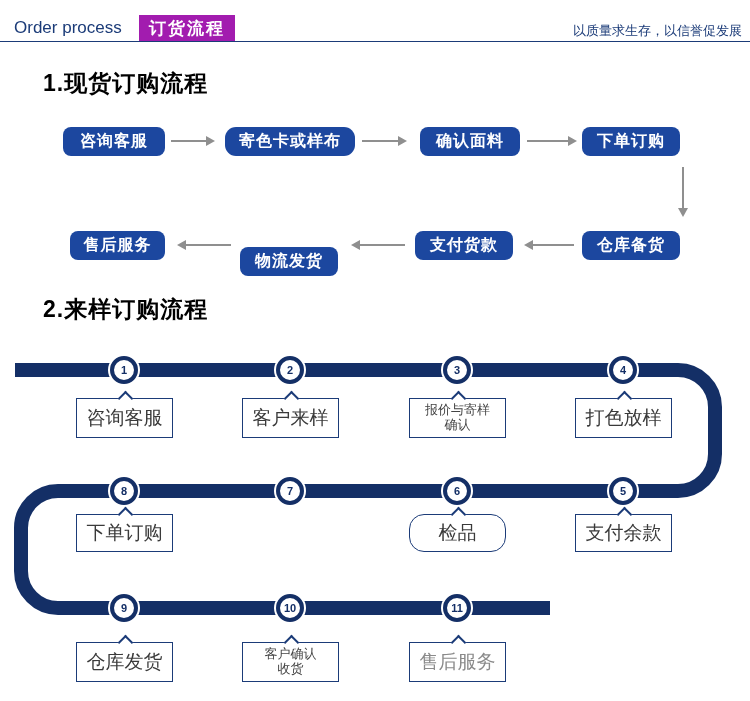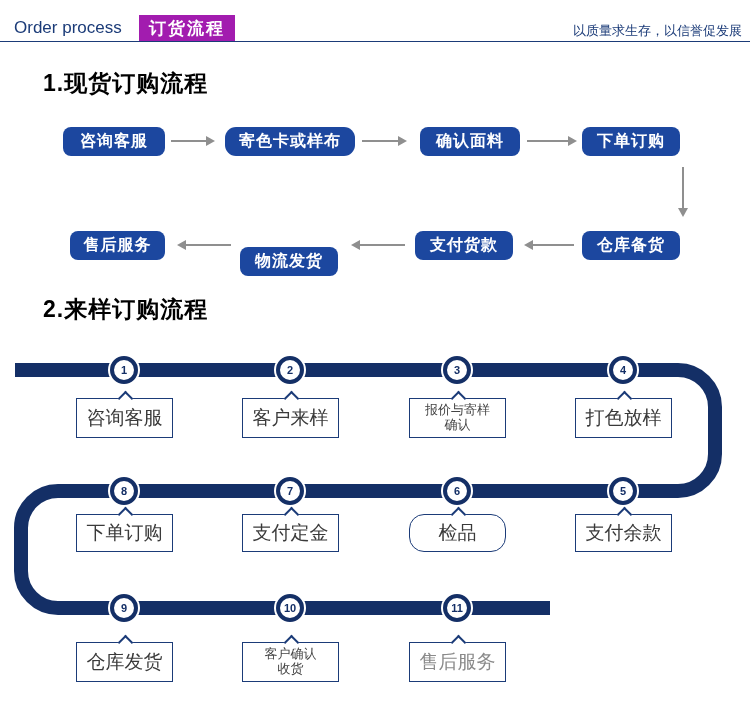--- a/index.html
+++ b/index.html
@@ -140,21 +140,20 @@
       <span>11</span>
     </div>
 
   <div class="step-box rowA" style="left:76px;">咨询客服</div>
   <div class="step-box rowA" style="left:242px;">客户来样</div>
   <div class="step-box rowA small" style="left:409px;">报价与寄样
 确认</div>
   <div class="step-box rowA" style="left:575px;">打色放样</div>
 
   <div class="step-box rowB" style="left:76px;">下单订购</div>
-  <div class="step-box rowB" style="left:242px;">支付定金</div>
   <div class="step-box rowB" style="left:409px;border-radius:15px;">检品</div>
   <div class="step-box rowB" style="left:575px;">支付余款</div>
 
   <div class="step-box rowC" style="left:76px;">仓库发货</div>
   <div class="step-box rowC small" style="left:242px;">客户确认
 收货</div>
   <div class="step-box rowC muted" style="left:409px;">售后服务</div>
 
 </div>
 

